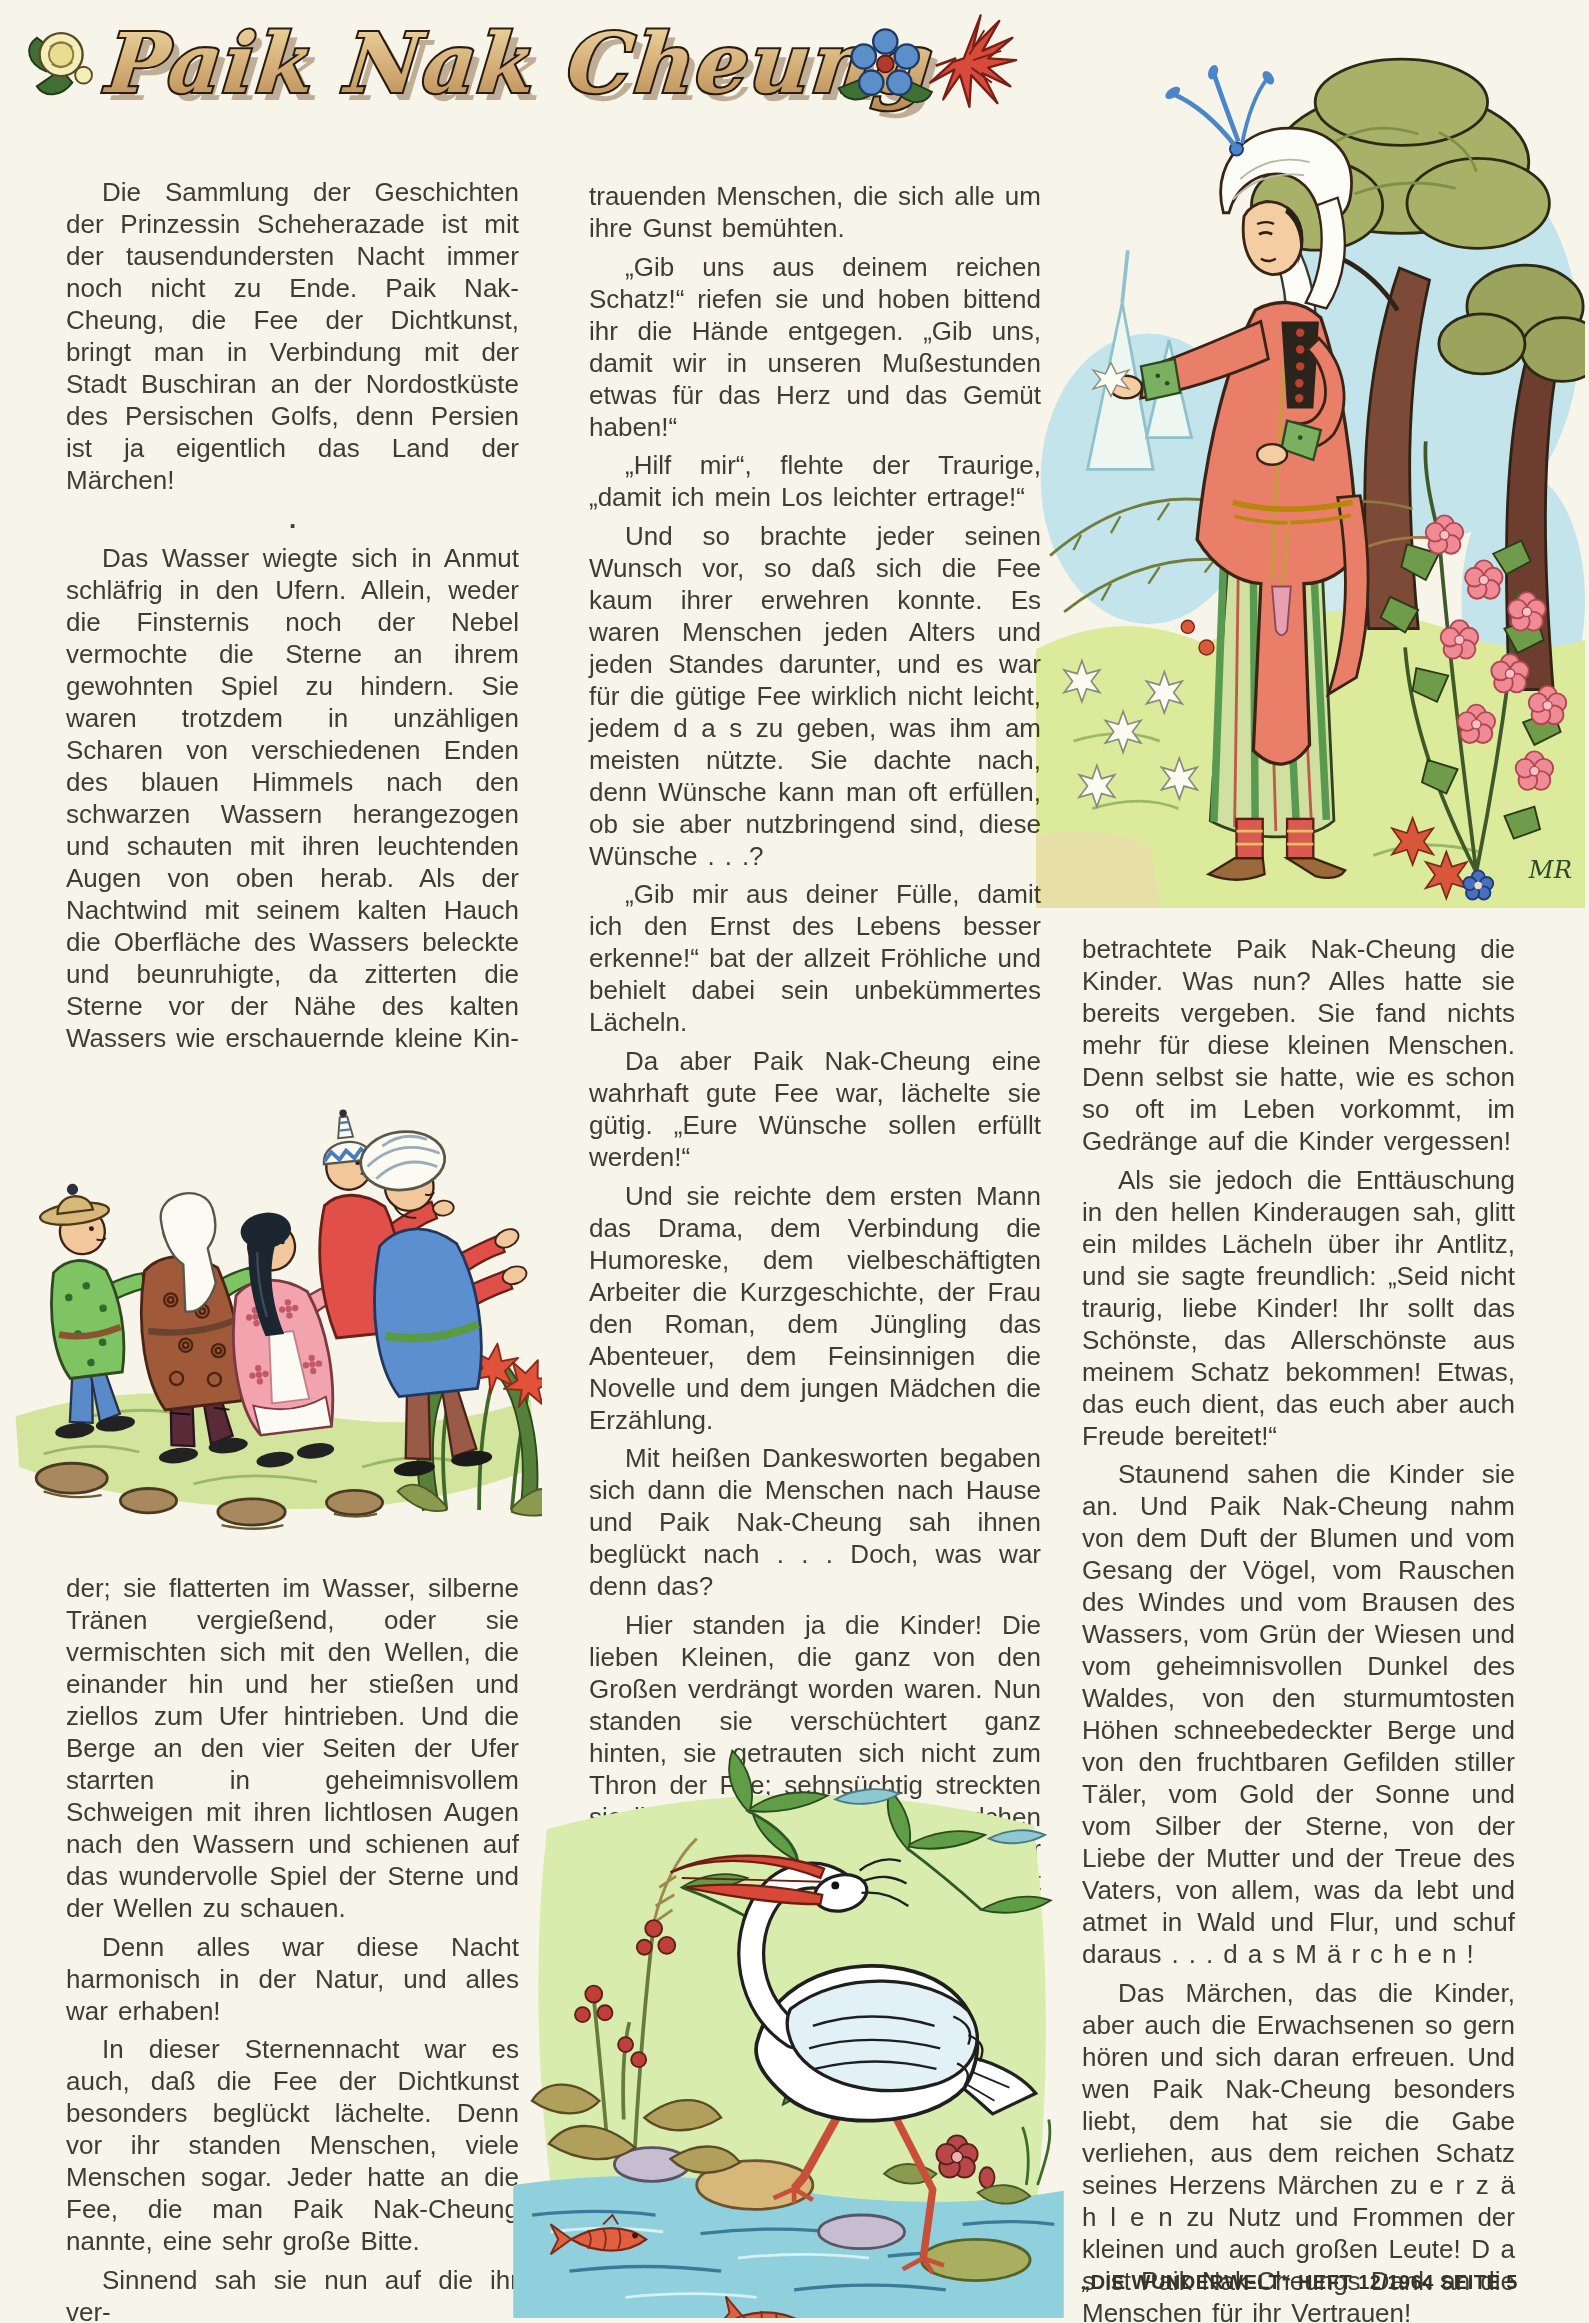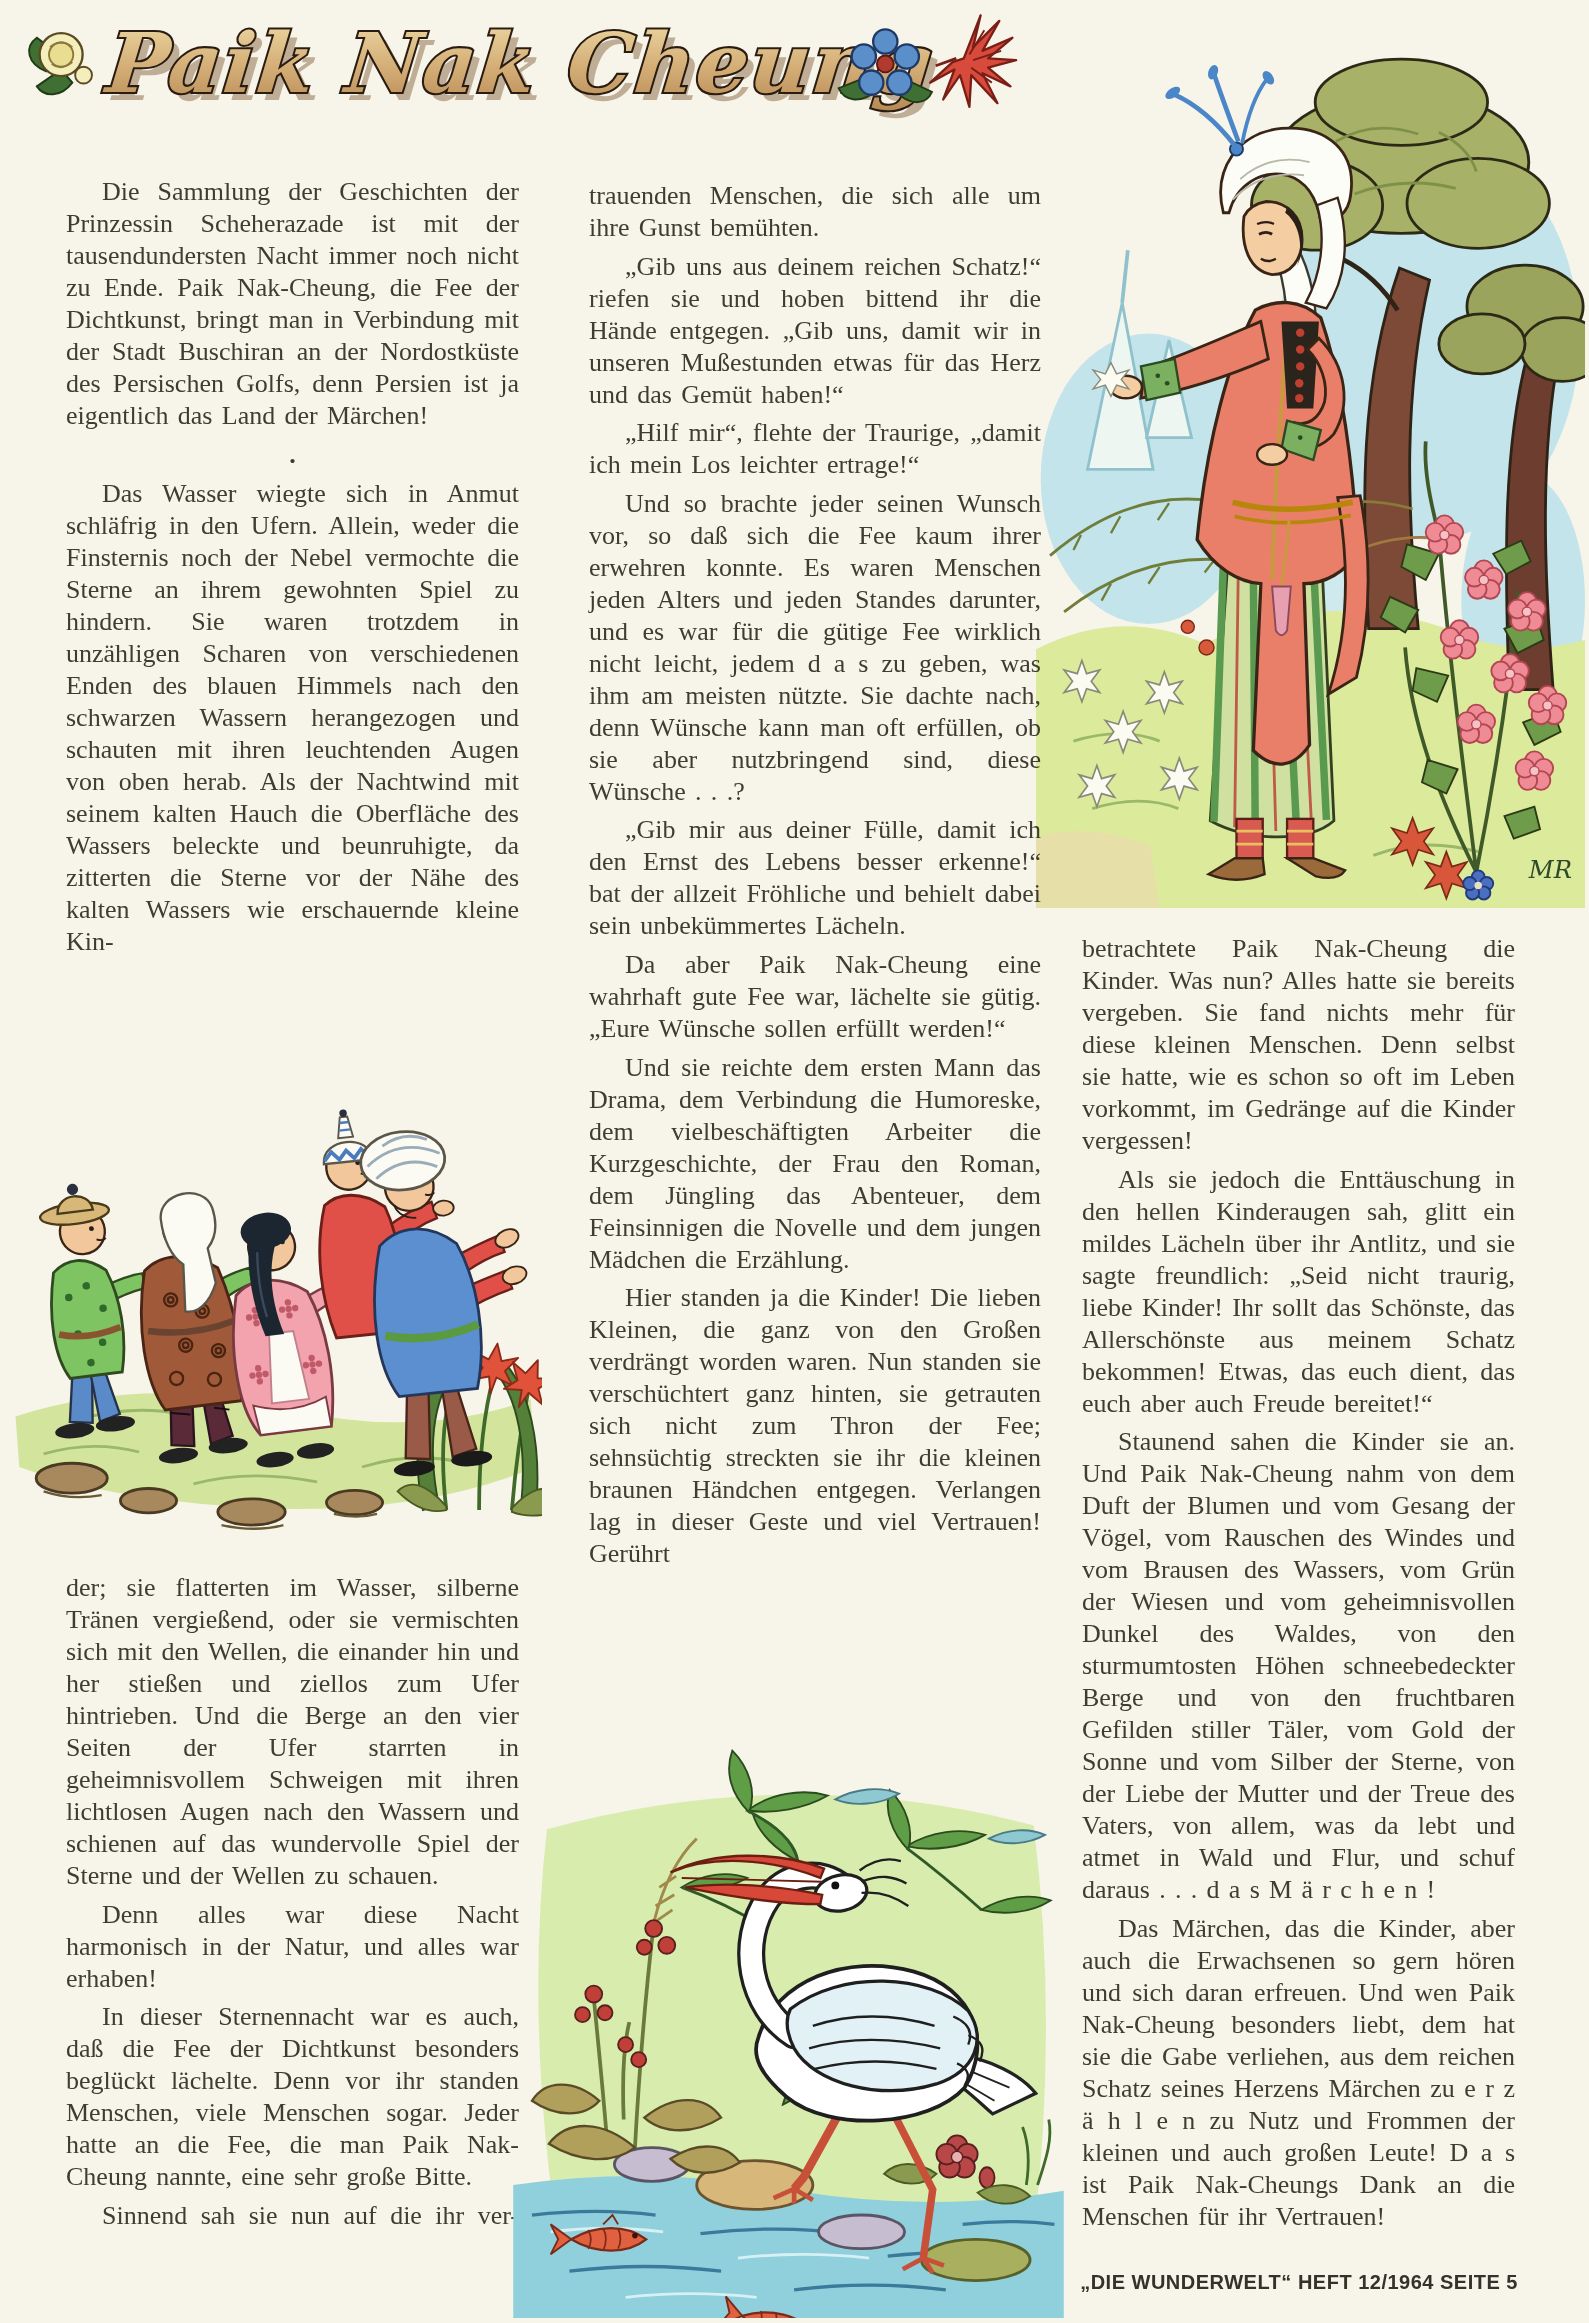--- a/index.html
+++ b/index.html
@@ -1,20 +1,20 @@
 <!DOCTYPE html>
 <html style="font-size:15px"><head>
 <meta charset="utf-8">
 <style>
   html,body{margin:0;padding:0;background:#9a958a;}
   .page{position:relative;width:1589px;height:2324px;background:#f7f4e9;
         font-family:"Liberation Sans",sans-serif;color:#3f3c32;overflow:hidden;}
   .col{position:absolute;text-align:justify;font-size:26px;line-height:32px;
        word-spacing:2.8px;}
-  .col p{margin:0 0 6.6px 0;text-indent:36px;font-family:Liberation Serif, serif;}
+  .col p{margin:0 0 6.6px 0;text-indent:36px;}
   .col p.cont{text-indent:0;}
   .col p.jfull{text-align-last:justify;}
   .footer{position:absolute;left:806px;top:2271px;width:712px;text-align:right;
           font-weight:bold;font-size:20px;letter-spacing:0.5px;color:#34322a;
           font-family:"Liberation Sans",sans-serif;}
   .illus{position:absolute;}
   svg text.sig{font-family:"DejaVu Serif",serif;}
 </style>
 </head>
 <body>
@@ -471,20 +471,21 @@
   </div>
 
   <div class="col" style="left:589px;top:180px;width:452px;">
     <p class="cont">trauenden Menschen, die sich alle um ihre Gunst bemühten.</p>
     <p>„Gib uns aus deinem reichen Schatz!“ riefen sie und hoben bittend ihr die Hände entgegen. „Gib uns, damit wir in unseren Mußestunden etwas für das Herz und das Gemüt haben!“</p>
     <p>„Hilf mir“, flehte der Traurige, „damit ich mein Los leichter ertrage!“</p>
     <p>Und so brachte jeder seinen Wunsch vor, so daß sich die Fee kaum ihrer erwehren konnte. Es waren Menschen jeden Alters und jeden Standes darunter, und es war für die gütige Fee wirklich nicht leicht, jedem d a s zu geben, was ihm am meisten nützte. Sie dachte nach, denn Wünsche kann man oft erfüllen, ob sie aber nutzbringend sind, diese Wünsche . . .?</p>
     <p>„Gib mir aus deiner Fülle, damit ich den Ernst des Lebens besser erkenne!“ bat der allzeit Fröhliche und behielt dabei sein unbekümmertes Lächeln.</p>
     <p>Da aber Paik Nak-Cheung eine wahrhaft gute Fee war, lächelte sie gütig. „Eure Wünsche sollen erfüllt werden!“</p>
     <p>Und sie reichte dem ersten Mann das Drama, dem Verbindung die Humoreske, dem vielbeschäftigten Arbeiter die Kurzgeschichte, der Frau den Roman, dem Jüngling das Abenteuer, dem Feinsinnigen die Novelle und dem jungen Mädchen die Erzählung.</p>
+    <p>Mit heißen Dankesworten begaben sich dann die Menschen nach Hause und Paik Nak-Cheung sah ihnen beglückt nach . . . Doch, was war denn das?</p>
     <p class="jfull">Hier standen ja die Kinder! Die lieben Kleinen, die ganz von den Großen verdrängt worden waren. Nun standen sie verschüchtert ganz hinten, sie getrauten sich nicht zum Thron der Fee; sehnsüchtig streckten sie ihr die kleinen braunen Händchen entgegen. Verlangen lag in dieser Geste und viel Vertrauen! Gerührt</p>
   </div>
 
   <div class="illus" style="left:513px;top:1745px;width:551px;height:573px;">
     <svg width="551" height="573" viewBox="0 0 588 612">
       <path d="M36,90 Q300,18 556,86 Q582,300 556,520 Q300,596 50,542 Q12,300 36,90 Z" fill="#d8ecae"></path>
       <g>
         <path d="M0,470 Q150,448 300,476 Q450,500 588,476 L588,612 L0,612 Z" fill="#8fd0dc"></path>
         <path d="M20,502 Q90,494 152,502 M200,522 Q280,512 360,522 M400,546 Q470,538 540,546 M60,562 Q140,552 222,562 M300,582 Q380,572 462,582 M480,512 Q530,506 578,512" stroke="#3a7a9a" stroke-width="3.5" fill="none"></path>
         <path d="M40,520 Q100,512 160,520 M240,548 Q310,540 380,548 M120,590 Q190,582 260,590" stroke="#d6f0f4" stroke-width="3" fill="none"></path>

